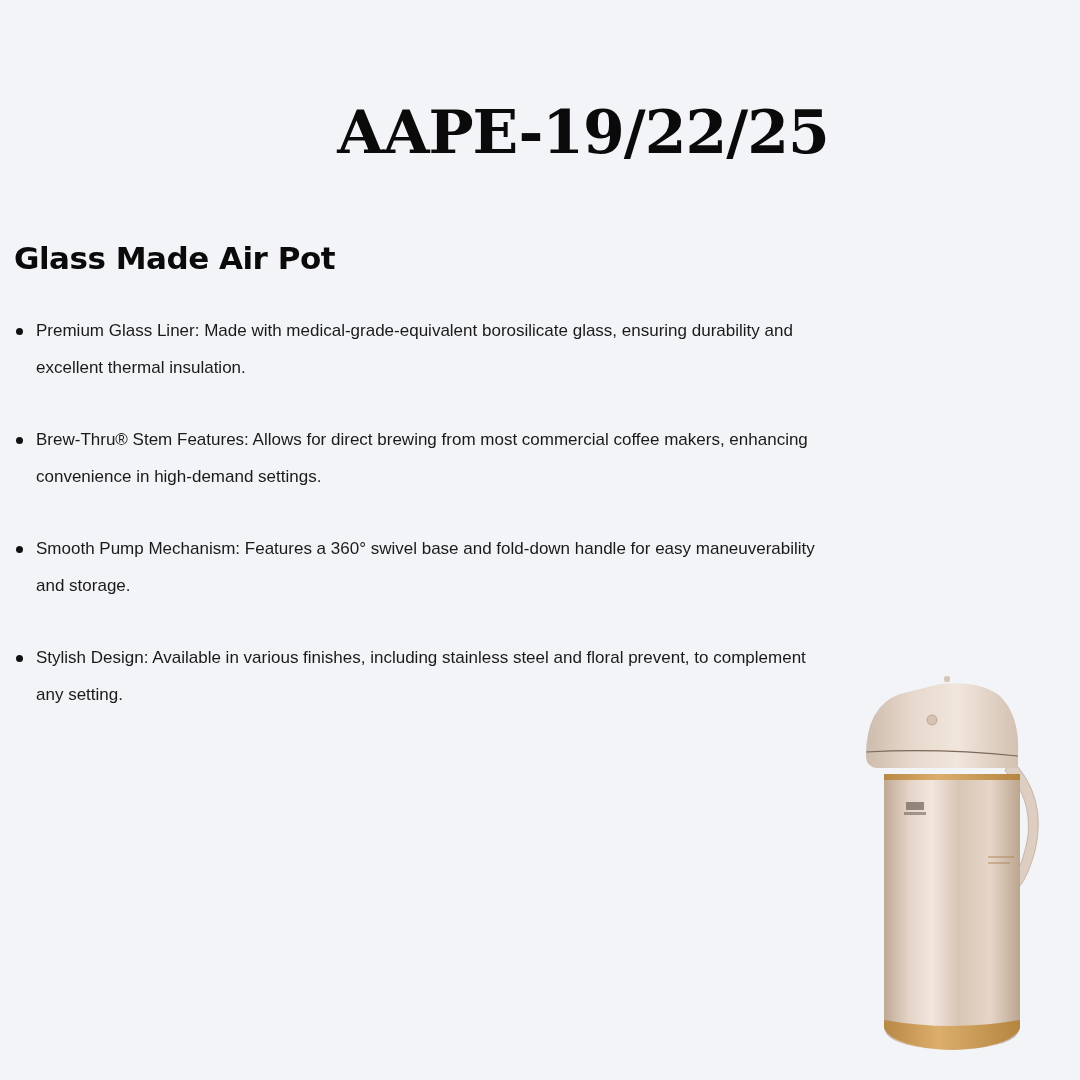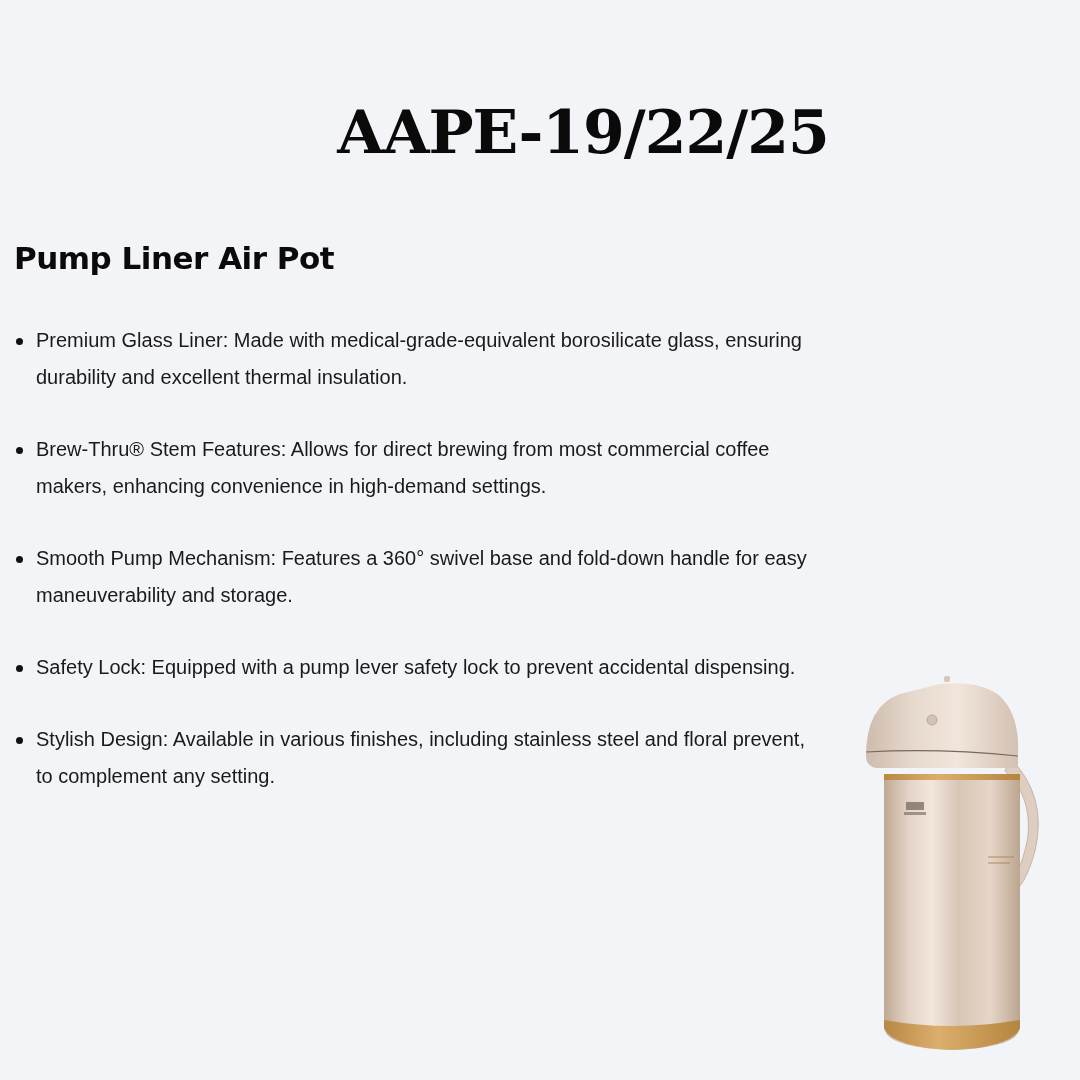--- a/index.html
+++ b/index.html
@@ -33,28 +33,28 @@
       left: 14px;
       font-family: "DejaVu Sans", "Liberation Sans", sans-serif;
       font-weight: bold;
       font-size: 31px;
       letter-spacing: -0.5px;
       color: #0a0a0a;
       line-height: 1.2;
     }
     .features {
       position: absolute;
-      top: 322px;
+      top: 312px;
       left: 14px;
       width: 810px;
       margin: 0;
       padding: 0;
       list-style: none;
       font-family: "Liberation Sans", "DejaVu Sans", sans-serif;
-      font-size: 20px;
+      font-size: 17px;
       line-height: 37px;
       color: #1a1a1a;
     }
     .feature {
       position: relative;
       padding-left: 22px;
       margin-bottom: 35px;
     }
     .bullet {
       position: absolute;
@@ -71,38 +71,34 @@
       top: 676px;
       width: 190px;
       height: 384px;
     }
   </style>
 </head>
 <body>
 
 <h1 class="model-title">AAPE-19/22/25</h1>
 
-<h2 class="product-title">Pump Liner Air Pot</h2>
+<h2 class="product-title">Glass Made Air Pot</h2>
 
 <ul class="features">
   <li class="feature">
     <span class="bullet"></span>
     <span>Premium Glass Liner: Made with medical-grade-equivalent borosilicate glass, ensuring durability and excellent thermal insulation.</span>
   </li>
   <li class="feature">
     <span class="bullet"></span>
     <span>Brew-Thru® Stem Features: Allows for direct brewing from most commercial coffee makers, enhancing convenience in high-demand settings.</span>
   </li>
   <li class="feature">
     <span class="bullet"></span>
     <span>Smooth Pump Mechanism: Features a 360° swivel base and fold-down handle for easy maneuverability and storage.</span>
-  </li>
-  <li class="feature">
-    <span class="bullet"></span>
-    <span>Safety Lock: Equipped with a pump lever safety lock to prevent accidental dispensing.</span>
   </li>
   <li class="feature">
     <span class="bullet"></span>
     <span>Stylish Design: Available in various finishes, including stainless steel and floral prevent, to complement any setting.</span>
   </li>
 </ul>
 
 <div class="product-image">
   <svg width="190" height="384" viewBox="0 0 190 384" xmlns="http://www.w3.org/2000/svg">
     <defs>

